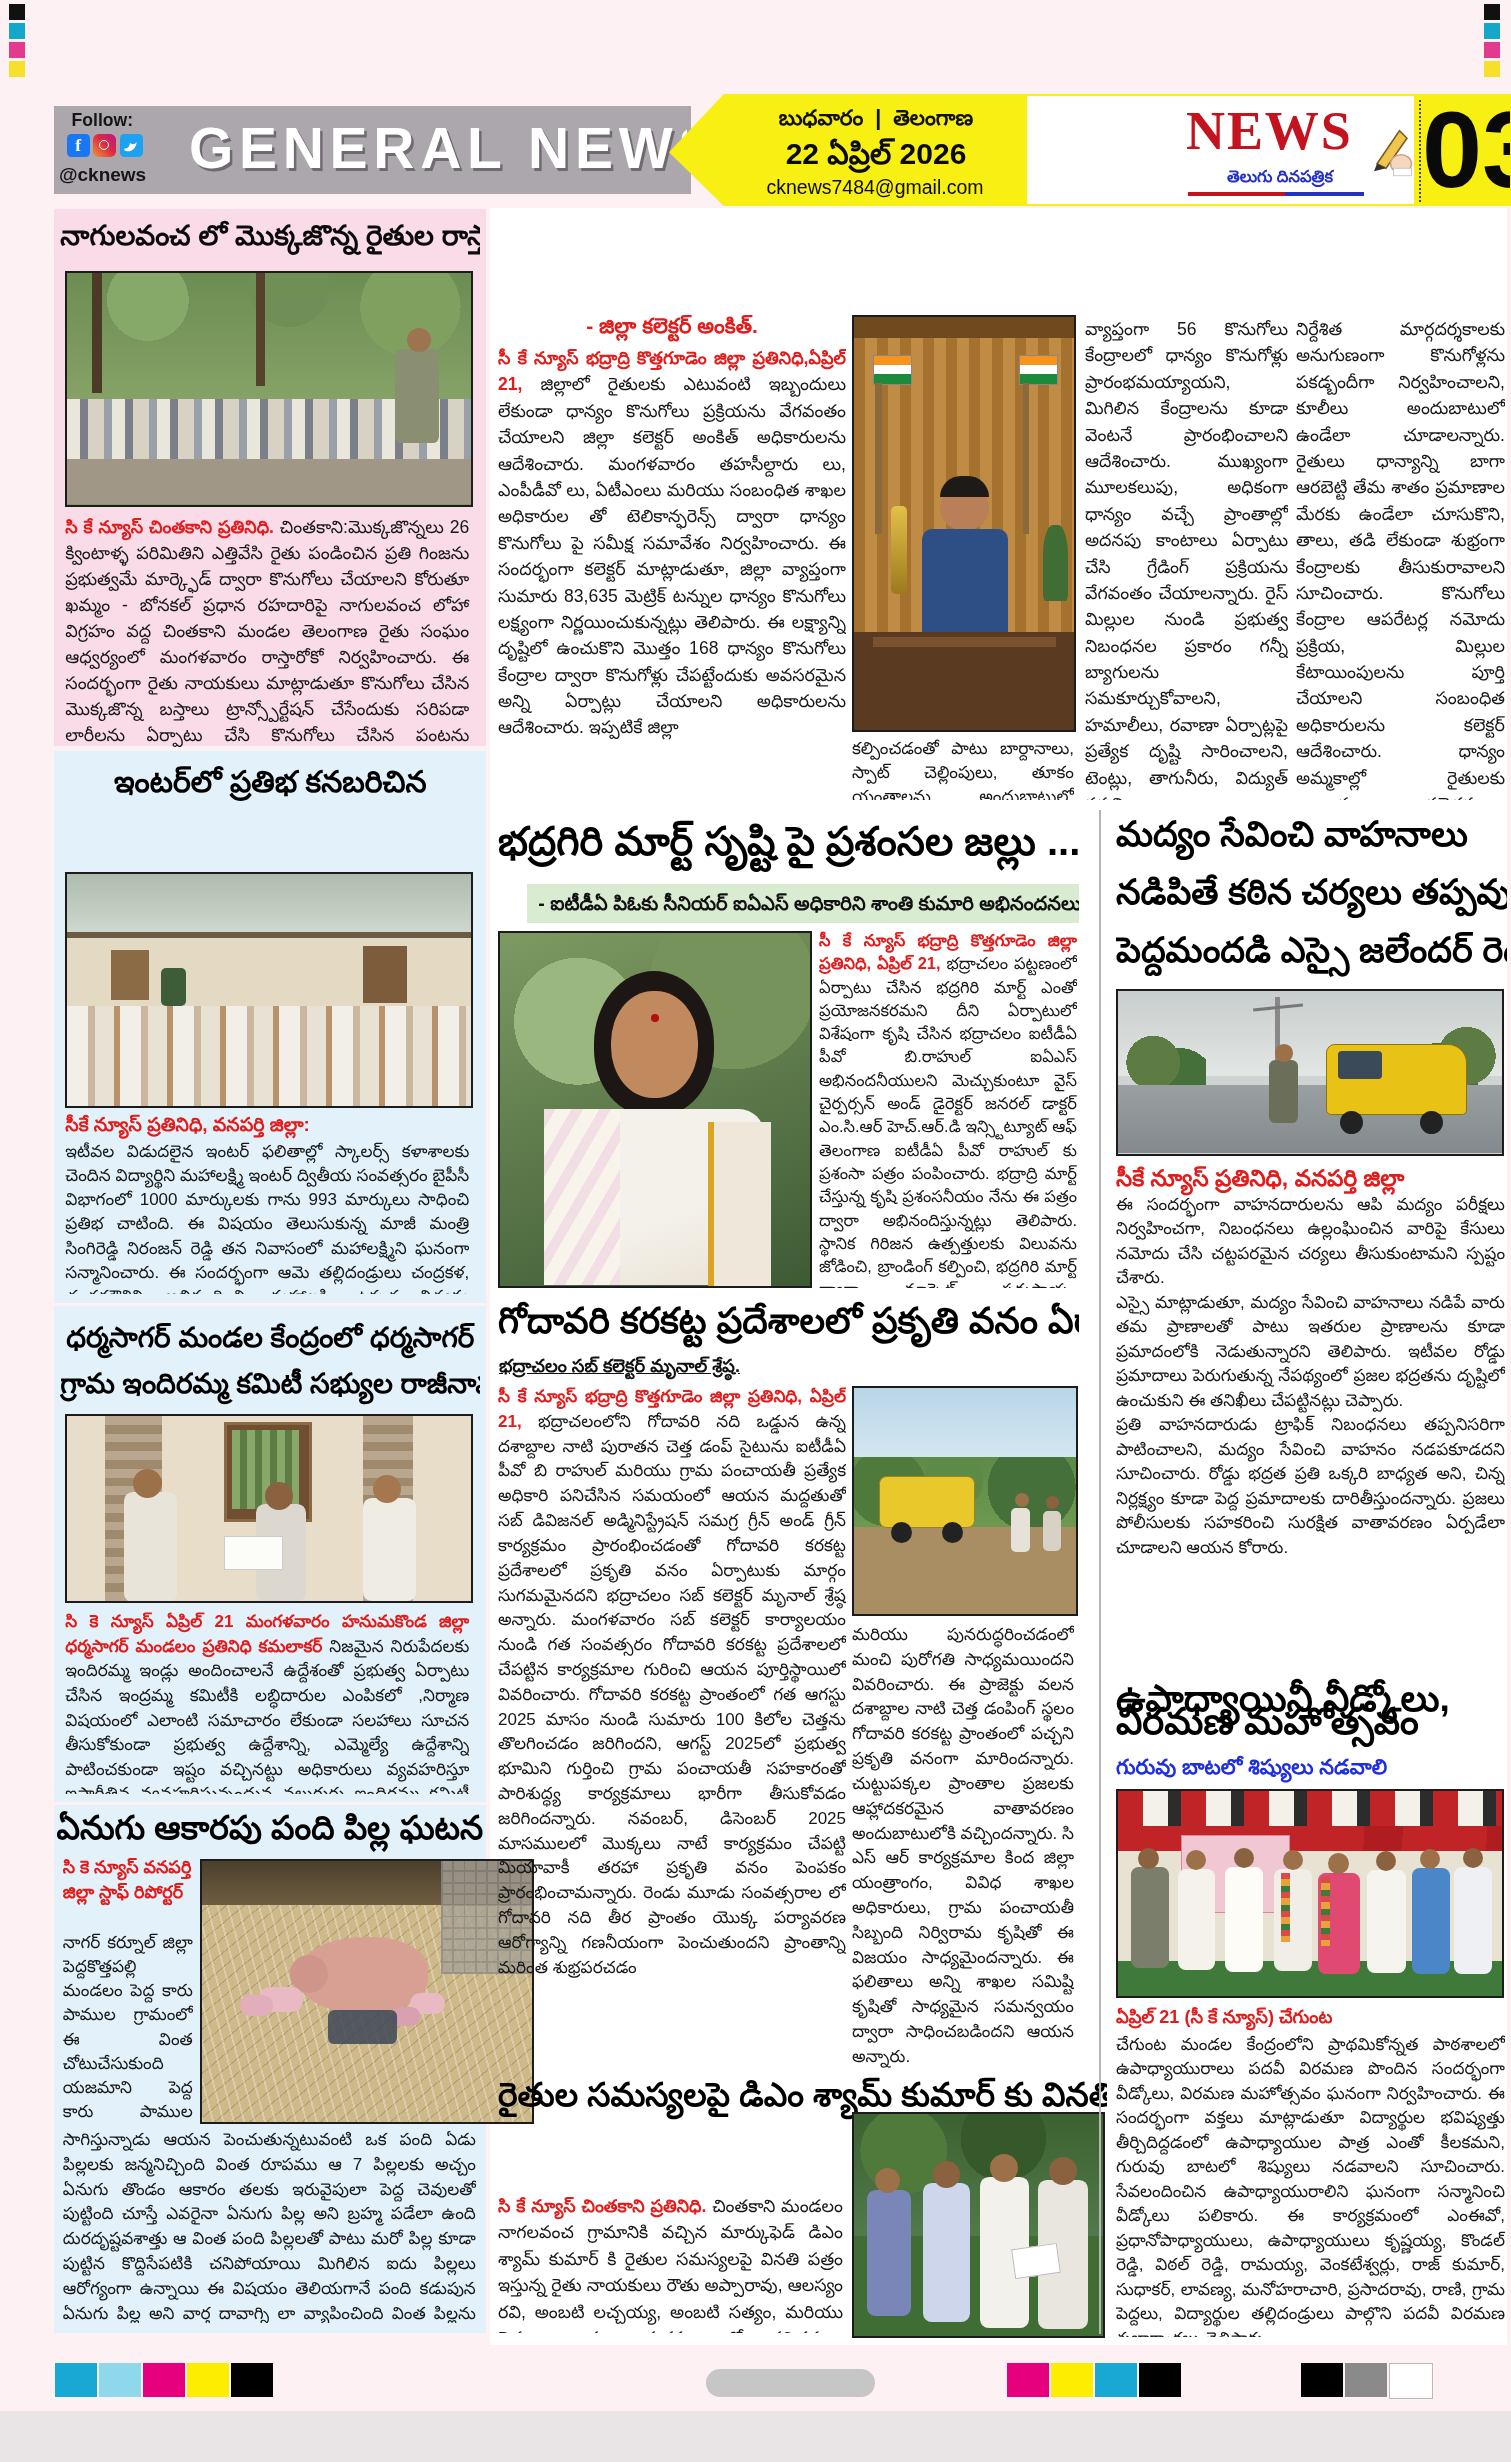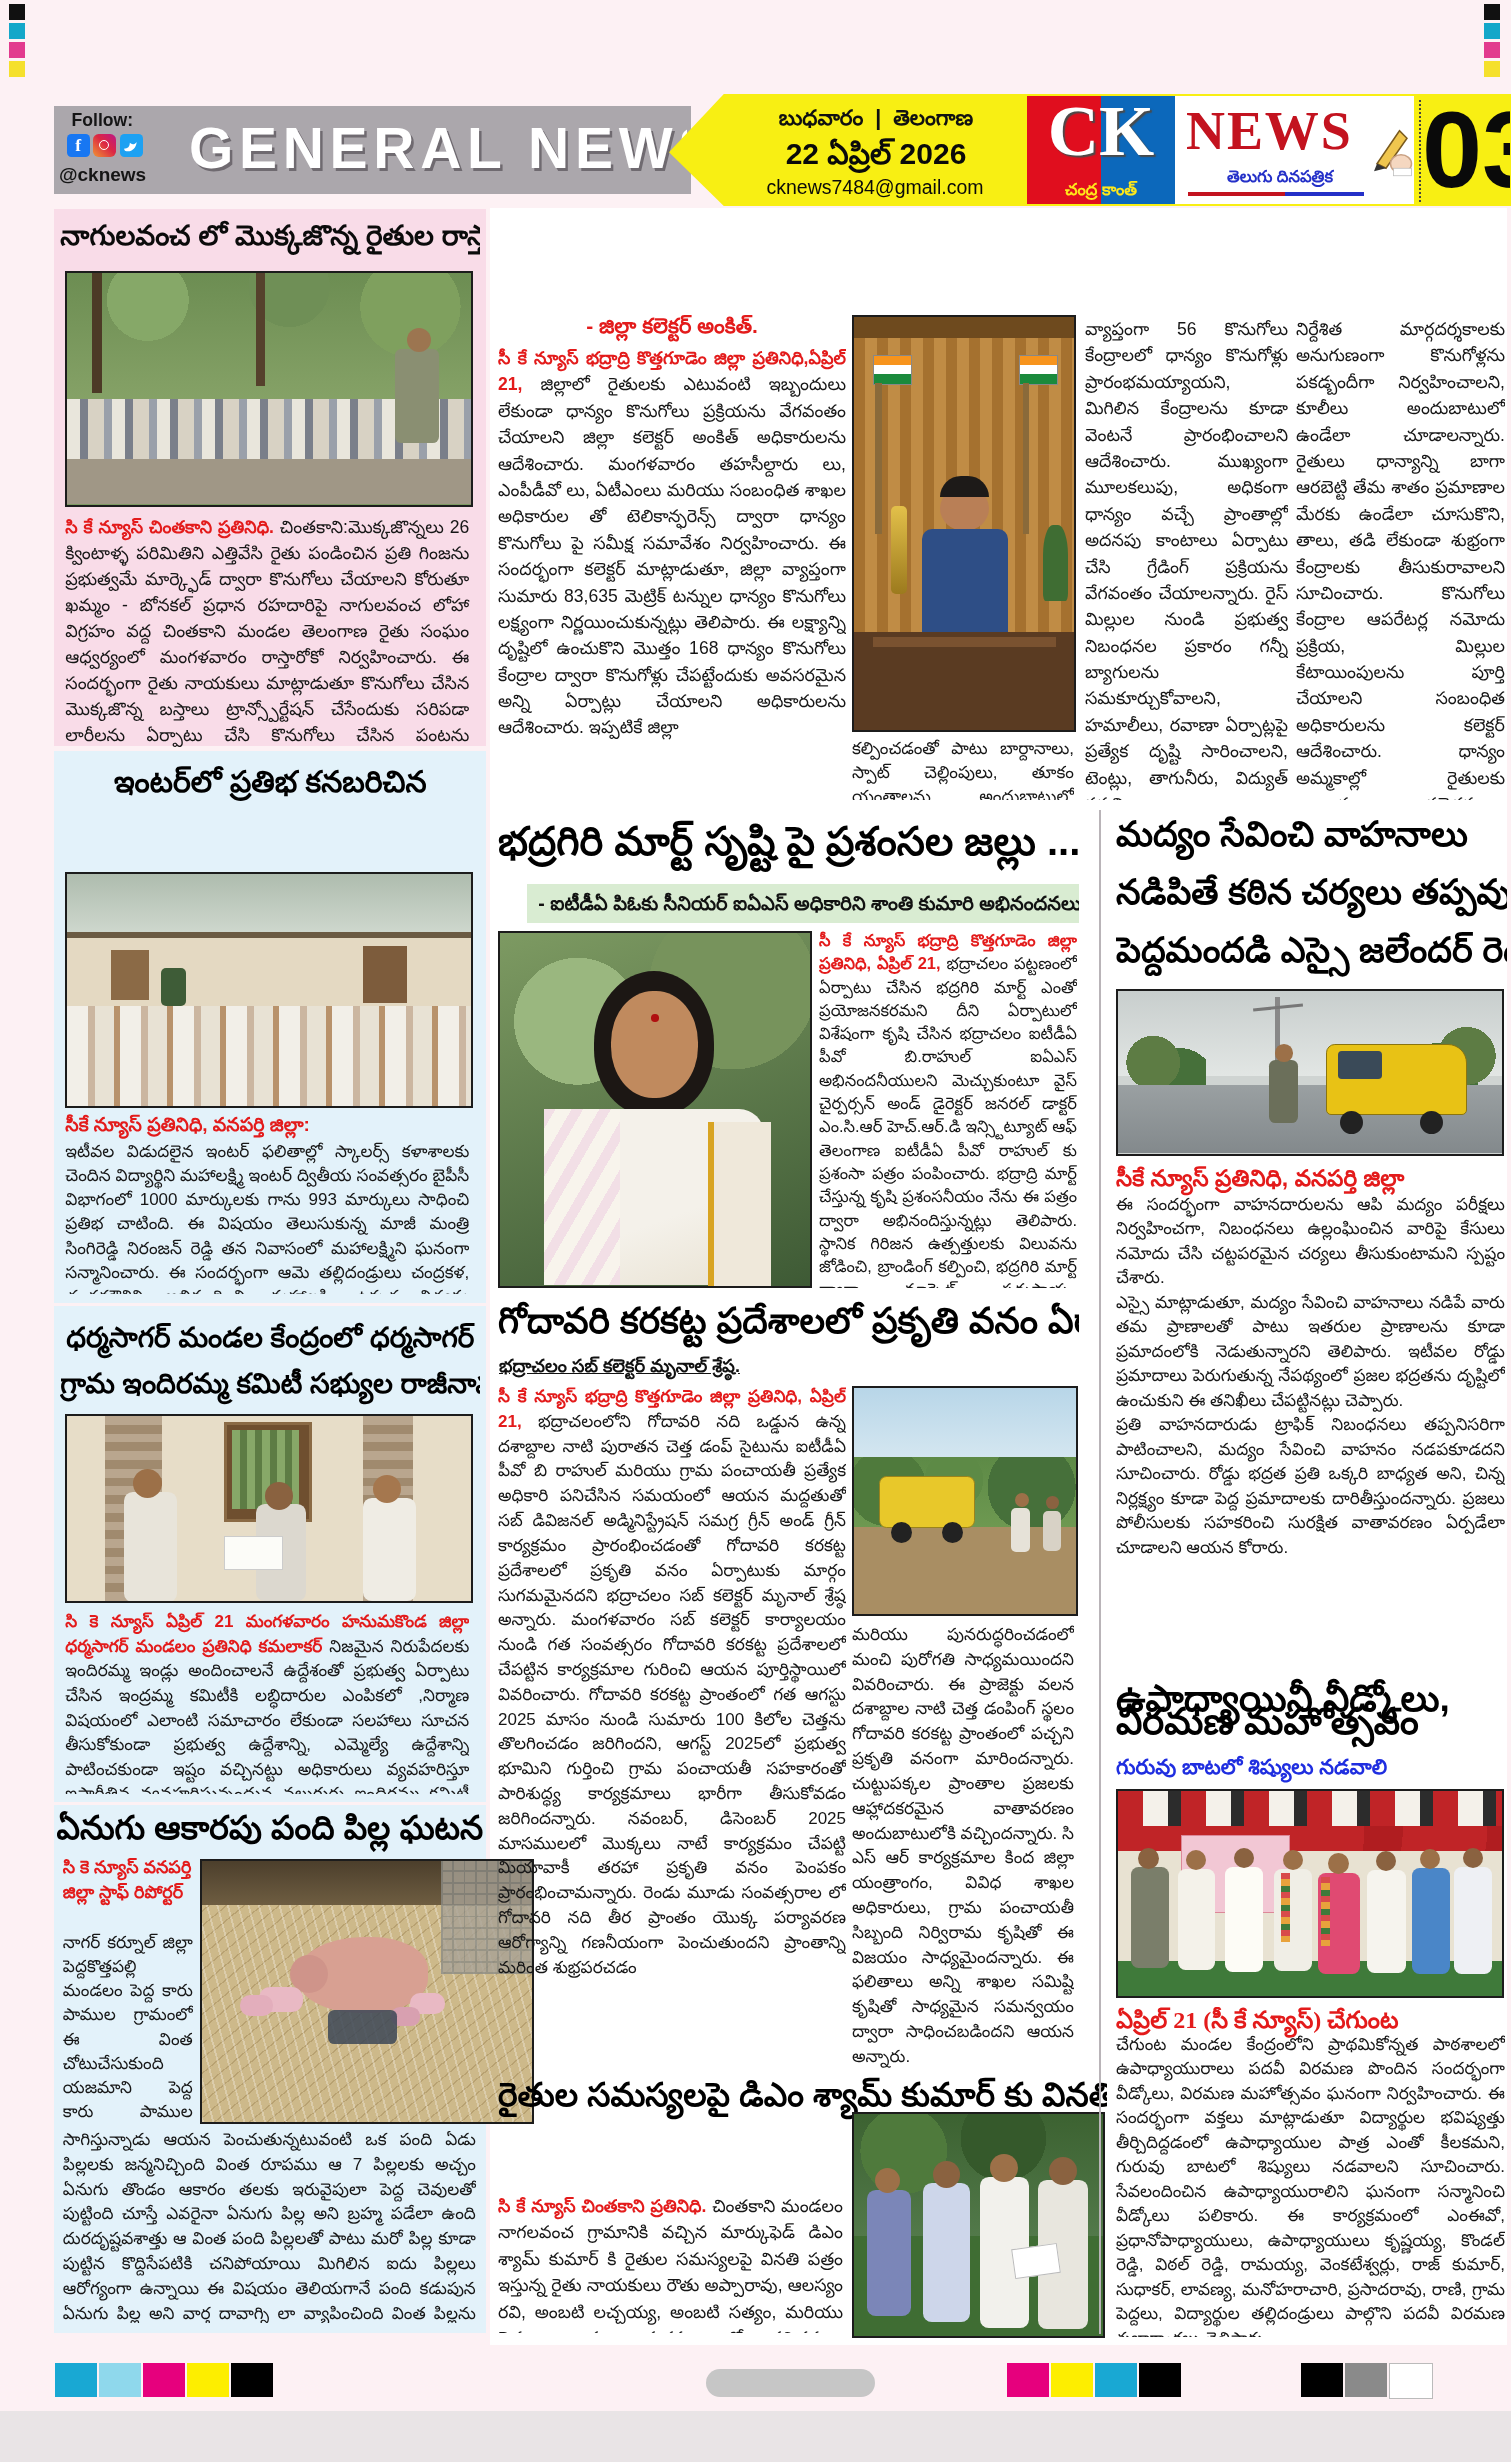--- a/index.html
+++ b/index.html
@@ -51,24 +51,20 @@
   </div>
 
   <div class="a" style="left:669px;top:94px;width:843px;height:112px;background:#f8ef13;clip-path:polygon(0 52%,6.5% 0,100% 0,100% 100%,6.5% 100%);"></div>
   <div class="a nw" style="left:731px;top:106px;width:290px;text-align:center;font-size:21.4px;font-weight:bold;color:#111;">
     <span>బుధవారం</span>&nbsp;&nbsp;<span>|</span>&nbsp;&nbsp;<span>తెలంగాణ</span>
   </div>
   <div class="a nw" style="left:731px;top:137px;width:290px;text-align:center;font-size:30px;font-weight:bold;color:#0a0a0a;">22 ఏప్రిల్ 2026</div>
   <div class="a nw" style="left:724px;top:176px;width:302px;text-align:center;font-size:19.5px;color:#0a0a0a;">cknews7484@gmail.com</div>
 
   <div class="a" style="left:1027px;top:96px;width:387px;height:108px;background:#ffffff;">
-    <div class="a" style="left:0;top:0;width:148px;height:108px;background:linear-gradient(90deg,#e00e1e 0 50%,#0c68bb 50% 100%);">
-      <div class="a nw" style="left:0;top:-5px;width:148px;text-align:center;font-family:'Liberation Serif',serif;font-size:71px;font-weight:bold;color:#ffffff;text-shadow:1.9px 1.9px 1.3px #4a4a4a;">CK</div>
-      <div class="a nw" style="left:0;bottom:1.3px;width:148px;text-align:center;font-size:16.4px;font-weight:bold;color:#ffe81a;">చంద్ర కాంత్</div>
-    </div>
     <div class="a nw" style="left:159px;top:3.8px;width:189px;font-family:'Liberation Serif',serif;font-size:54px;font-weight:bold;color:#c3131f;letter-spacing:1.9px;">NEWS</div>
     <div class="a nw" style="left:165px;top:71px;width:176px;text-align:center;font-size:16.4px;font-weight:bold;color:#2430c8;">తెలుగు దినపత్రిక</div>
     <div class="a" style="left:161px;top:96px;width:176px;height:4.4px;background:linear-gradient(90deg,#c3131f 0 55%,#2430c8 55% 100%);"></div>
     <svg class="a" viewBox="0 0 60 70" style="left:341px;top:11.3px;width:45px;height:88px;">
       <polygon points="12,52 42,8 52,18 24,58" fill="#f0c64e" stroke="#7a5a1e" stroke-width="2"></polygon>
       <polygon points="12,52 24,58 8,62" fill="#333"></polygon>
       <ellipse cx="44" cy="52" rx="14" ry="12" fill="#f5d7c0" stroke="#c9a184" stroke-width="2"></ellipse>
       <rect x="34" y="58" width="24" height="10" fill="#ffffff" stroke="#bbb"></rect>
     </svg>
   </div>
@@ -275,21 +271,21 @@
     <div style="left:200px;top:82px;width:42px;height:101px;background:#e04a72;border-radius:7.6px;"></div>
     <div style="left:210px;top:62px;width:21.4px;height:21.4px;border-radius:50%;background:#9c7048;"></div>
     <div style="left:203px;top:86px;width:8.8px;height:69px;background:repeating-linear-gradient(180deg,#d84b4b 0 6.3px,#e8a23c 6.3px 12.6px,#3f7a3a 12.6px 19px);"></div>
     <div style="left:249px;top:79px;width:39px;height:103px;background:#f6f4ee;border-radius:7.6px;"></div>
     <div style="left:258px;top:60px;width:20px;height:20px;border-radius:50%;background:#8a6240;"></div>
     <div style="left:294px;top:77px;width:38px;height:106px;background:#4a86c8;border-radius:7.6px;"></div>
     <div style="left:302px;top:58px;width:20px;height:20px;border-radius:50%;background:#9c7048;"></div>
     <div style="left:336px;top:76px;width:38px;height:107px;background:#eef0f4;border-radius:7.6px;"></div>
     <div style="left:345px;top:57px;width:20px;height:20px;border-radius:50%;background:#8a6240;"></div>
   </div>
-  <div class="a rd nw" style="left:1116px;top:2007px;width:391px;font-size:24px;font-family:Liberation Serif, serif;">ఏప్రిల్ 21 (సీ కే న్యూస్) చేగుంట</div>
+  <div class="a rd nw" style="left:1116px;top:2007px;width:391px;font-size:18px;">ఏప్రిల్ 21 (సీ కే న్యూస్) చేగుంట</div>
   <div class="a bt clip" style="left:1116px;top:2033px;width:389px;height:304px;font-size:17px;line-height:1.44;">చేగుంట మండల కేంద్రంలోని ప్రాథమికోన్నత పాఠశాలలో ఉపాధ్యాయురాలు పదవీ విరమణ పొందిన సందర్భంగా వీడ్కోలు, విరమణ మహోత్సవం ఘనంగా నిర్వహించారు. ఈ సందర్భంగా వక్తలు మాట్లాడుతూ విద్యార్థుల భవిష్యత్తు తీర్చిదిద్దడంలో ఉపాధ్యాయుల పాత్ర ఎంతో కీలకమని, గురువు బాటలో శిష్యులు నడవాలని సూచించారు. సేవలందించిన ఉపాధ్యాయురాలిని ఘనంగా సన్మానించి వీడ్కోలు పలికారు. ఈ కార్యక్రమంలో ఎంఈవో, ప్రధానోపాధ్యాయులు, ఉపాధ్యాయులు కృష్ణయ్య, కొండల్ రెడ్డి, విఠల్ రెడ్డి, రామయ్య, వెంకటేశ్వర్లు, రాజ్ కుమార్, సుధాకర్, లావణ్య, మనోహరాచారి, ప్రసాదరావు, రాణి, గ్రామ పెద్దలు, విద్యార్థుల తల్లిదండ్రులు పాల్గొని పదవీ విరమణ శుభాకాంక్షలు తెలిపారు.</div>
 
   <div class="a" style="left:55px;top:2363px;width:227px;height:34px;">
     <div class="sq" style="left:0;background:#19a8d3;"></div>
     <div class="sq" style="left:44px;background:#8fd8ec;"></div>
     <div class="sq" style="left:88px;background:#e6007d;"></div>
     <div class="sq" style="left:132px;background:#fdee00;"></div>
     <div class="sq" style="left:176px;background:#000000;"></div>
   </div>
   <div class="a" style="left:706px;top:2369px;width:169px;height:28px;background:#c6c6c6;border-radius:14px;"></div>

